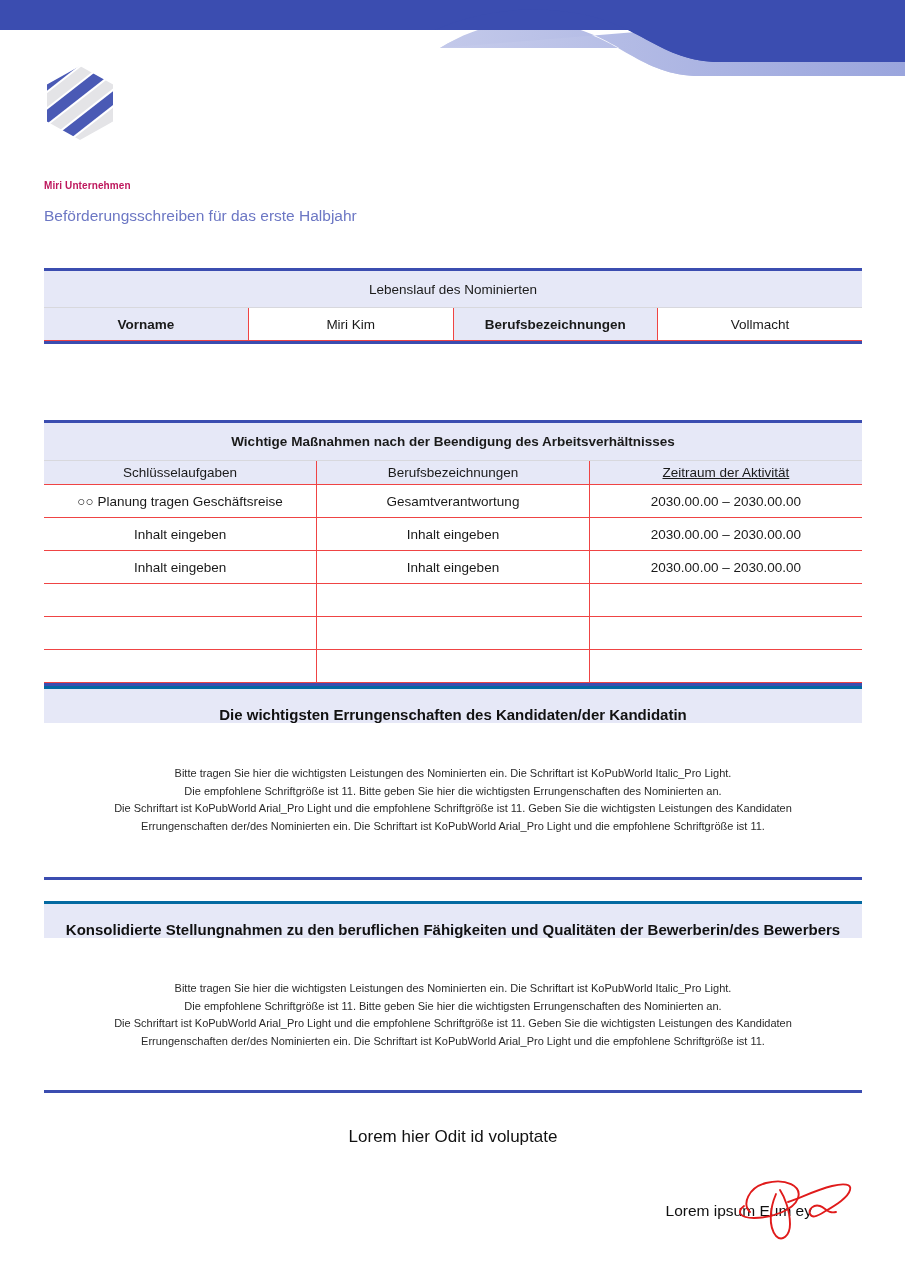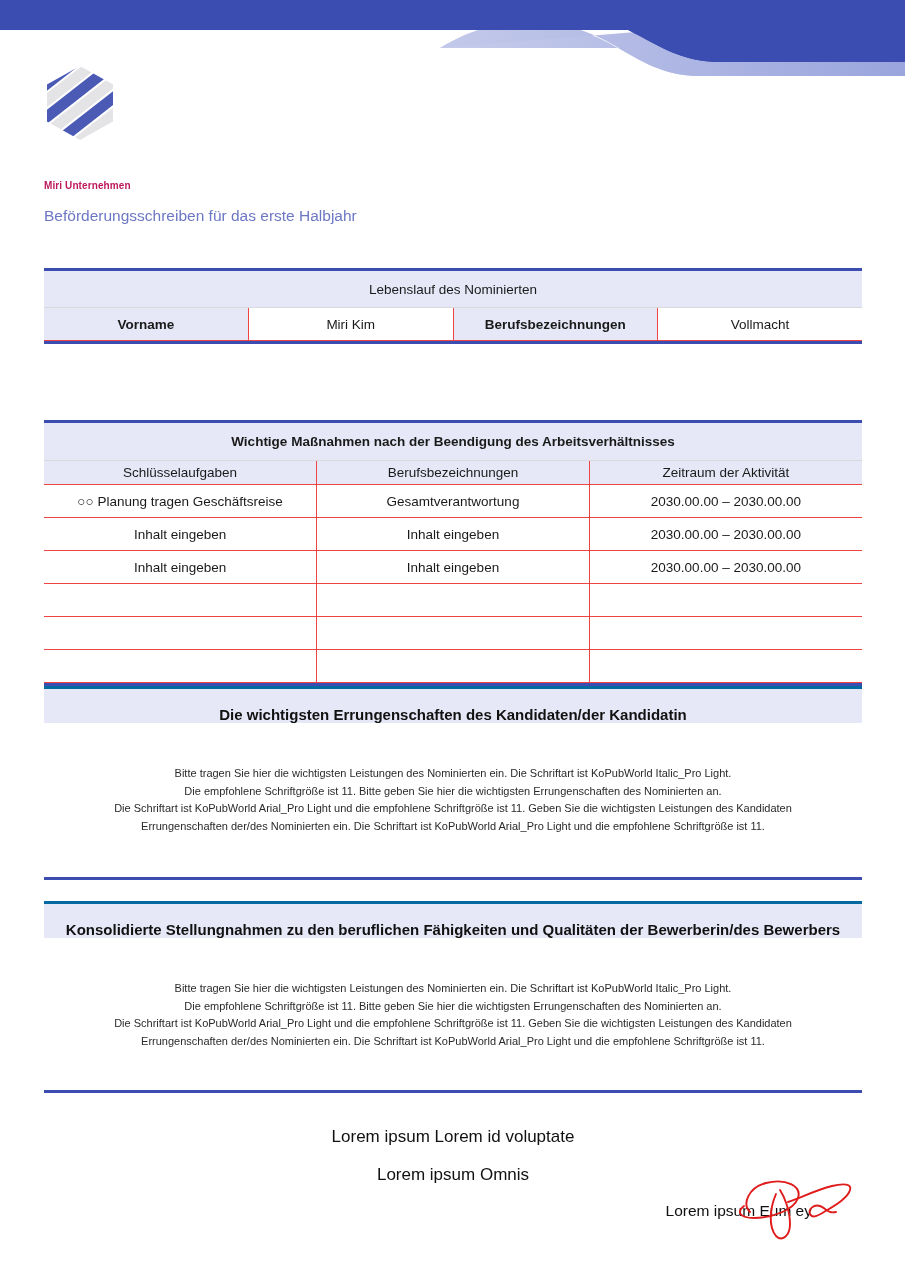--- a/index.html
+++ b/index.html
@@ -271,21 +271,21 @@
 
   <div class="block" style="top:392px;margin-top:28px;">
     <table class="tbl">
       <tbody>
           <tr>
         <td class="t2-title" colspan="3">Wichtige Maßnahmen nach der Beendigung des Arbeitsverhältnisses</td>
       </tr>
       <tr>
         <td class="t2-colhead edge-l" style="width:273px;">Schlüsselaufgaben</td>
         <td class="t2-colhead" style="width:272px;">Berufsbezeichnungen</td>
-        <td class="t2-colhead edge-r" style="width:273px;">Zeitraum der Aktivität</td>
+        <td class="t2-colhead edge-r" style="width:273px;text-decoration:underline;">Zeitraum der Aktivität</td>
       </tr>
 
       <tr>
         <td class="t2-cell edge-l">○○ Planung tragen Geschäftsreise</td>
         <td class="t2-cell">Gesamtverantwortung</td>
         <td class="t2-cell edge-r">2030.00.00 – 2030.00.00</td>
       </tr>
       <tr>
         <td class="t2-cell edge-l">Inhalt eingeben</td>
         <td class="t2-cell">Inhalt eingeben</td>
@@ -344,26 +344,23 @@
     <p>Die empfohlene Schriftgröße ist 11. Bitte geben Sie hier die wichtigsten Errungenschaften des Nominierten an.</p>
     <p>Die Schriftart ist KoPubWorld Arial_Pro Light und die empfohlene Schriftgröße ist 11. Geben Sie die wichtigsten Leistungen des Kandidaten</p>
     <p>Errungenschaften der/des Nominierten ein. Die Schriftart ist KoPubWorld Arial_Pro Light und die empfohlene Schriftgröße ist 11.</p>
   </div>
 
   <div class="block" style="top:1090px;">
     <div class="rule-blue"></div>
   </div>
 
   <div class="block" style="top:1127px;">
-    <div class="footer-line">Lorem ipsum Lorem id voluptate</div>
-  </div>
-
-  <div class="block" style="top:1165px;">
-    <div class="footer-line">Lorem ipsum Omnis</div>
-  </div>
+    <div class="footer-line">Lorem hier Odit id voluptate</div>
+  </div>
+
 
   <div class="block" style="top:1202px;">
     <div class="sign-row">
       <span>Lorem ipsum Eum ey</span>
       <span class="signature-mark">
         <svg width="130" height="70" viewBox="0 0 130 70" xmlns="http://www.w3.org/2000/svg">
           <g fill="none" stroke="#e01b1b" stroke-width="1.9" stroke-linecap="round" stroke-linejoin="round">
             <path d="M 18,38 C 10,30 16,14 34,9 C 54,4 70,12 66,24 C 62,36 40,44 22,44 C 8,44 4,38 12,32"></path>
             <path d="M 44,20 C 38,34 36,52 44,62 C 50,68 58,62 58,50 C 58,36 52,22 48,16"></path>
             <path d="M 56,28 C 68,24 84,16 100,12 C 112,9 120,10 118,16 C 116,24 102,32 92,38 C 84,43 80,44 78,40 C 76,35 82,30 88,32 C 94,34 96,40 104,38"></path>

